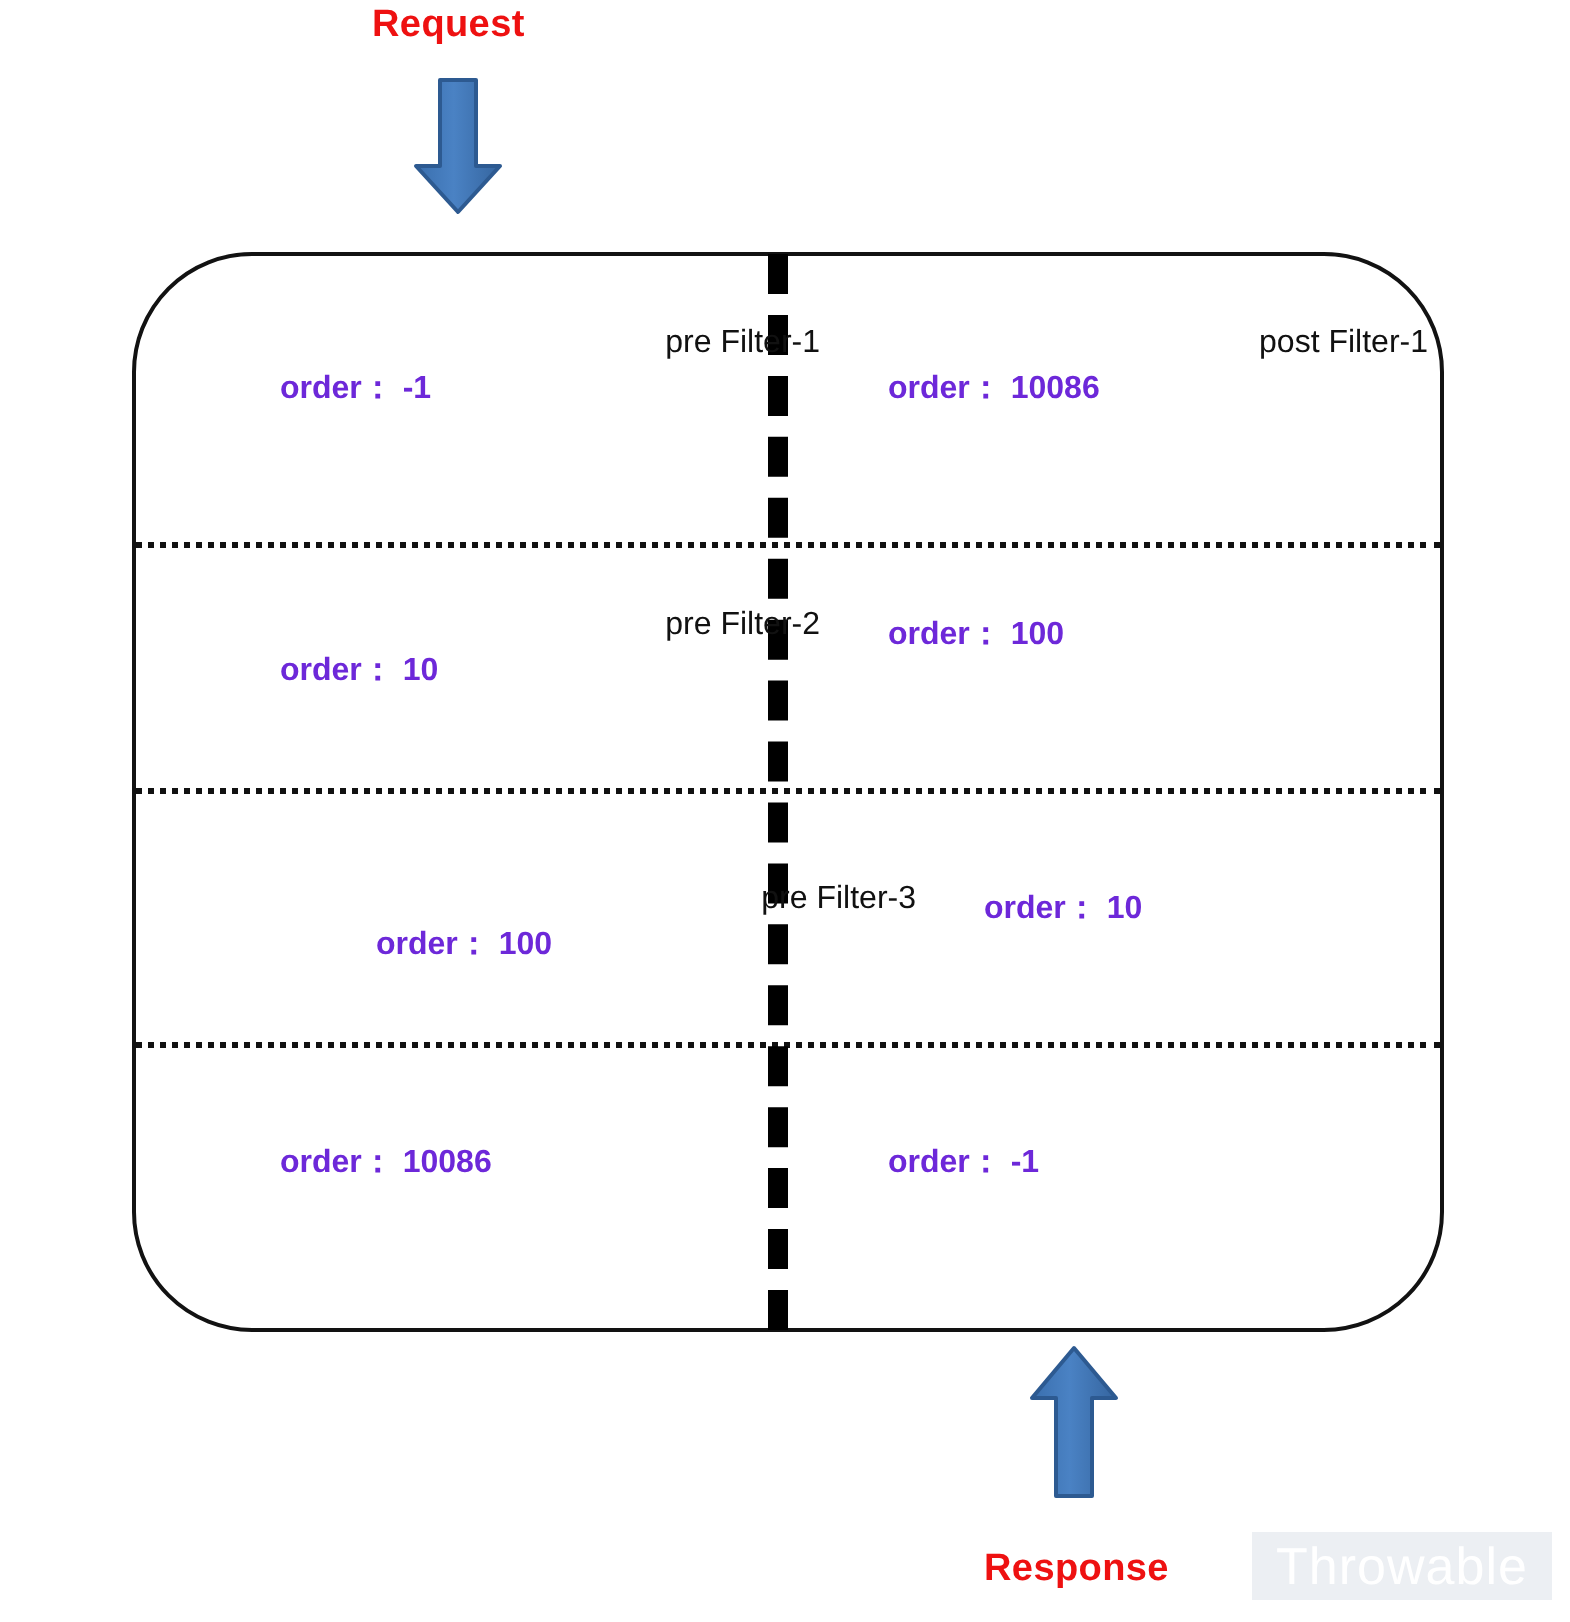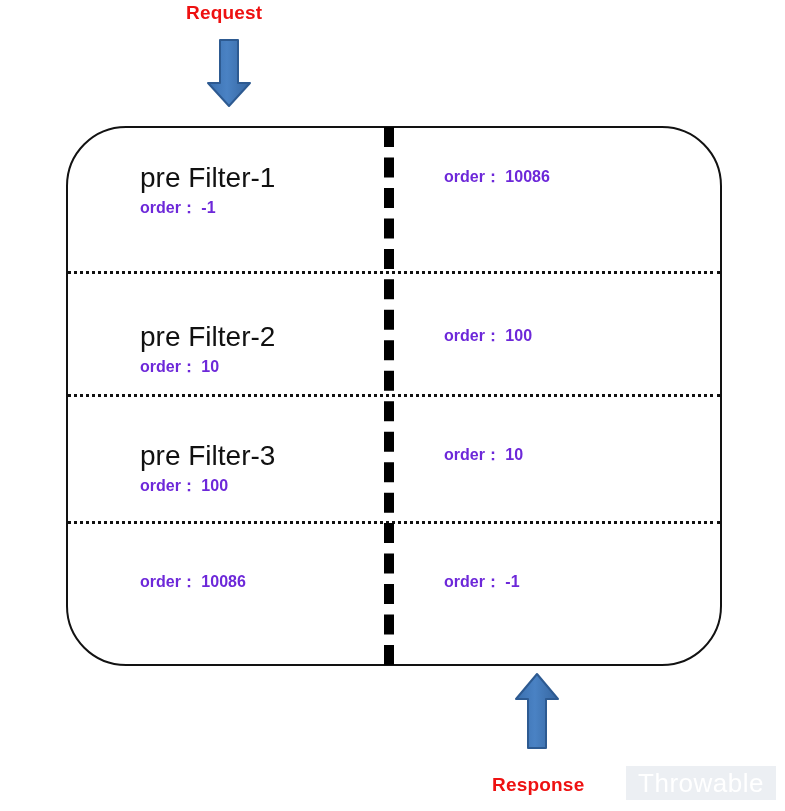--- a/index.html
+++ b/index.html
@@ -72,40 +72,41 @@
     height: 538px;
     border-left: 10px dashed #000000;
   }
 
   
   .filter-cell {
     position: absolute;
     width: 270px;
   }
   .filter-title {
-    font-size: 28px;
+    font-size: 16px;
     color: #111111;
     line-height: 1.1;
     white-space: nowrap;
+    text-align: right;
   }
   .filter-order {
     font-size: 16px;
     font-weight: bold;
     color: #6d28d9;
     line-height: 1.2;
     margin-top: 4px;
     white-space: nowrap;
   }
 
   .col-pre  { left: 140px; }
   .col-post { left: 444px; }
 
   .row-1 { top: 163px; }
-  .row-2 { top: 322px; }
-  .row-3 { top: 441px; }
+  .row-2 { top: 304px; }
+  .row-3 { top: 441px; margin-left: 48px; }
   .row-4 { top: 568px; }
 
   
   #watermark {
     position: absolute;
     left: 626px;
     top: 766px;
     width: 150px;
     height: 34px;
     background: #eceff3;
@@ -140,20 +141,21 @@
   <div class="row-divider" id="divider-2"></div>
   <div class="row-divider" id="divider-3"></div>
 
   <div id="center-divider"></div>
 
   <div class="filter-cell col-pre row-1">
     <div class="filter-title">pre Filter-1</div>
     <div class="filter-order">order： -1</div>
   </div>
   <div class="filter-cell col-post row-1">
+    <div class="filter-title">post Filter-1</div>
     <div class="filter-order">order： 10086</div>
   </div>
 
   <div class="filter-cell col-pre row-2">
     <div class="filter-title">pre Filter-2</div>
     <div class="filter-order">order： 10</div>
   </div>
   <div class="filter-cell col-post row-2">
     <div class="filter-order">order： 100</div>
   </div>

